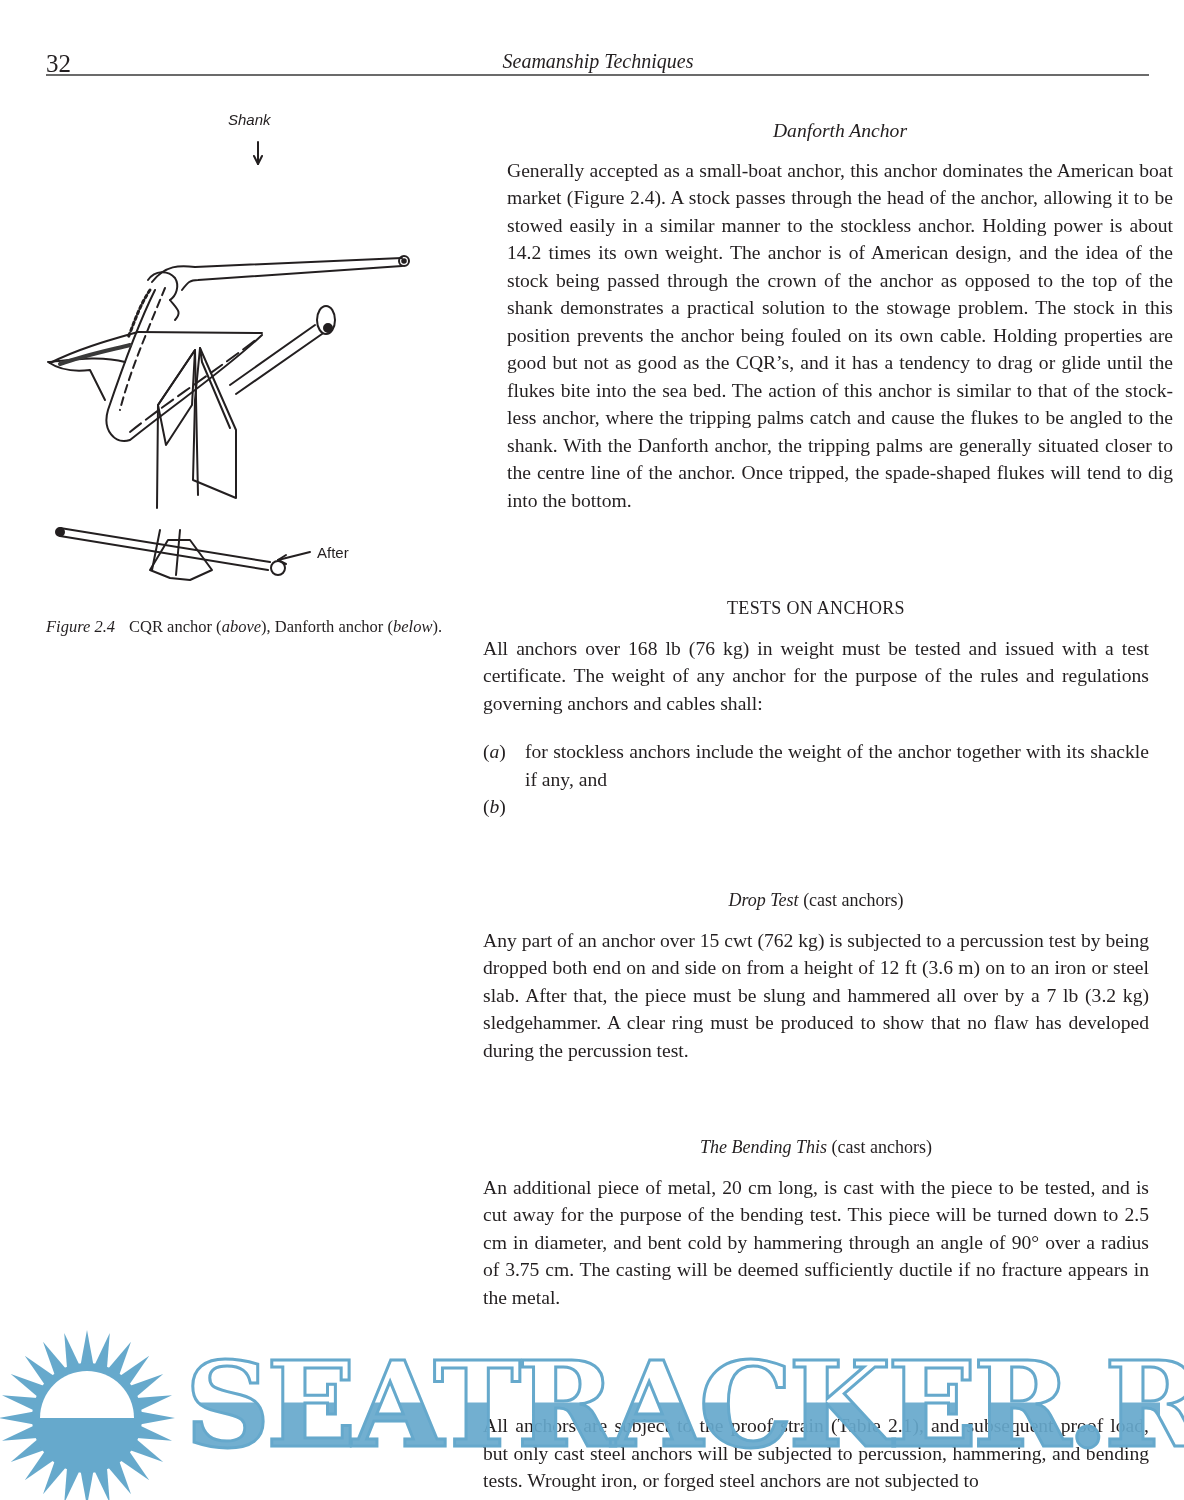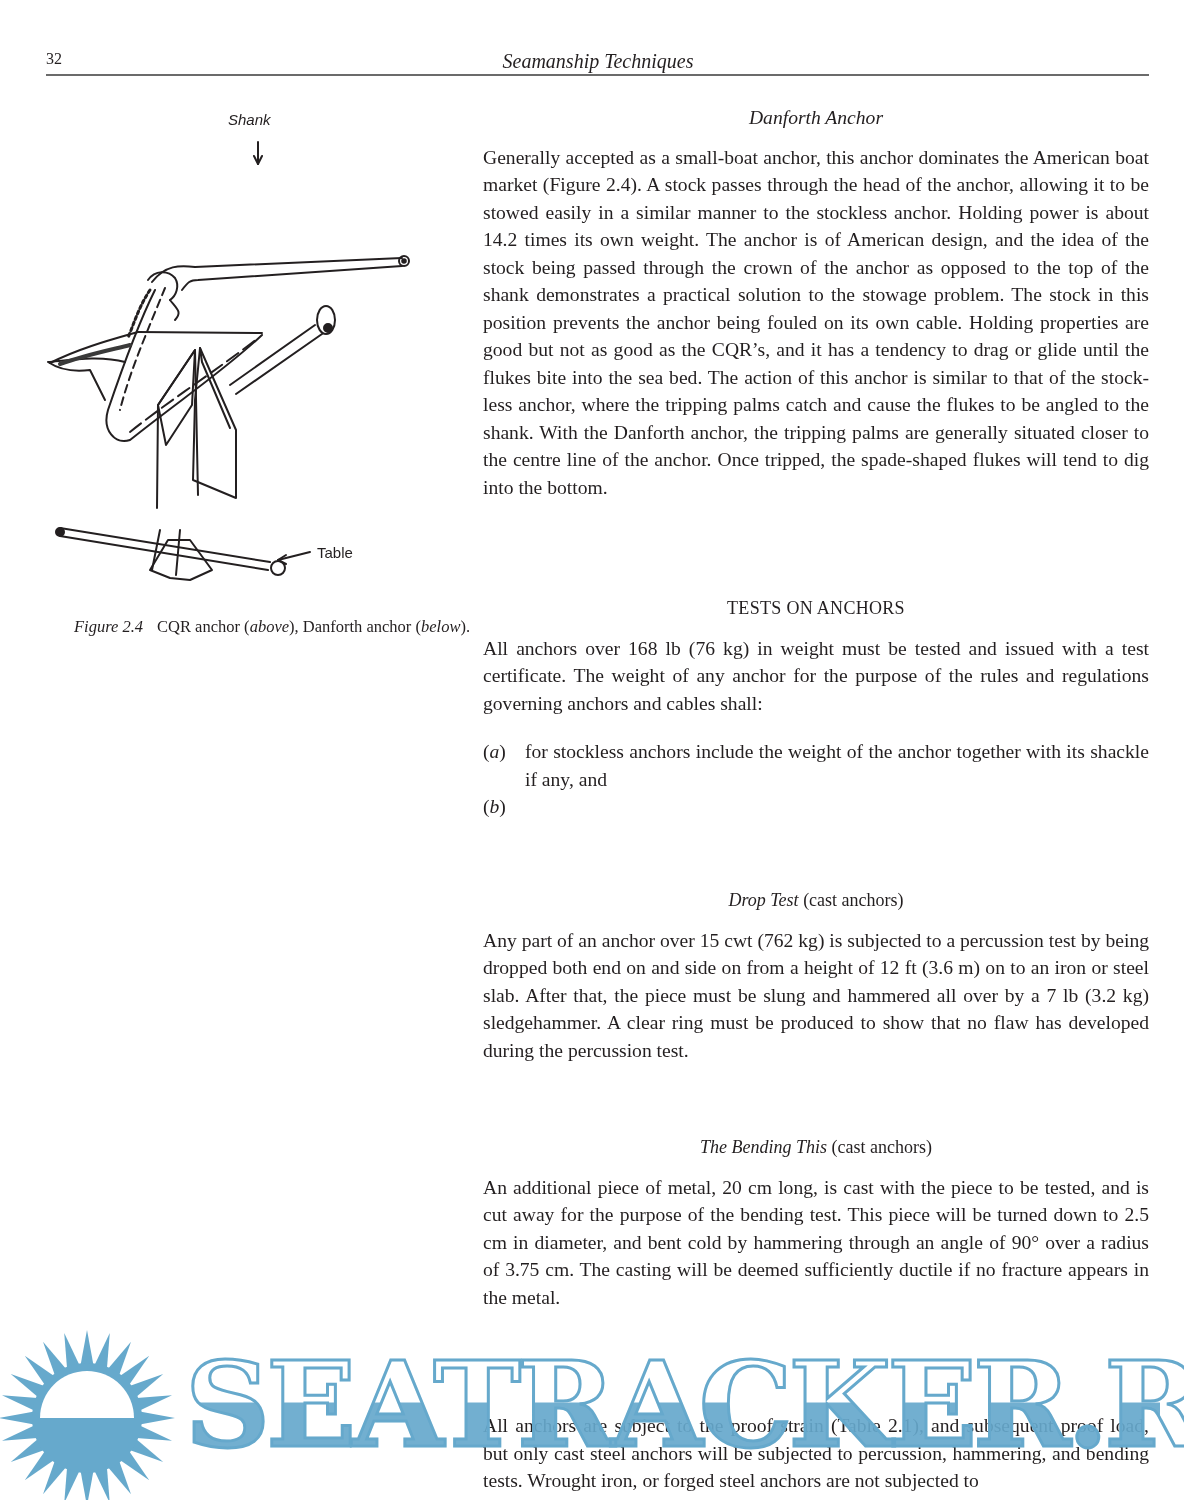--- a/index.html
+++ b/index.html
@@ -1,30 +1,30 @@
 <!DOCTYPE html>
 <html><head>
 <meta charset="utf-8">
 <style>
   html, body { margin: 0; padding: 0; }
   body {
     width: 1184px; height: 1500px; position: relative; overflow: hidden;
     background: #ffffff; color: #231f20;
     font-family: "Liberation Serif", "DejaVu Serif", serif;
   }
-  .page-num { position: absolute; left: 46px; top: 50px; font-size: 16px; }
+  .page-num { position: absolute; left: 46px; top: 50px; font-size: 25px; }
   .running-head { position: absolute; left: 0; width: 1196px; top: 50px; text-align: center; font-size: 20px; font-style: italic; }
   .head-rule { position: absolute; left: 46px; top: 74px; width: 1103px; height: 2px; background: #6b6b6b; }
 
   .figure { position: absolute; left: 30px; top: 100px; width: 440px; height: 510px; }
   .figure svg { position: absolute; left: 0; top: 0; }
   .fig-label { position: absolute; font-family: "Liberation Sans", "DejaVu Sans", sans-serif; font-size: 15px; color: #231f20; }
   .caption { position: absolute; left: 46px; top: 617px; font-size: 16.5px; white-space: nowrap; }
   .caption i { }
-  .caption .fig-no { margin-right: 14px; font-style: italic; margin-left: 28px; }
+  .caption .fig-no { margin-right: 14px; font-style: italic; }
 
   .col { position: absolute; left: 483px; width: 666px; font-size: 19.6px; line-height: 27.5px; }
   .col p { margin: 0; text-align: justify; hyphens: manual; }
   .h-italic { text-align: center; font-style: italic; font-size: 19.6px; }
   .h-mixed { text-align: center; font-size: 18px; }
   .h-mixed i { font-style: italic; }
   .h-caps { text-align: center; font-size: 18px; letter-spacing: 0.3px; }
 
   .list { margin: 0; padding: 0; list-style: none; }
   .list li { position: relative; padding-left: 42px; text-align: justify; }
@@ -105,28 +105,28 @@
 
         <path d="M280 452 L 248 460"></path>
         <path d="M248 460 L 256 455 M248 460 L 256 464"></path>
       </g>
 
       <path d="M228 42 L 228 64"></path>
       <path d="M228 64 L 224 56 M228 64 L 232 56"></path>
     </g>
   </svg>
   <div class="fig-label" style="left:198px; top:11px;font-style:italic;">Shank</div>
-  <div class="fig-label" style="left:287px; top:444px;">Table</div>
+  <div class="fig-label" style="left:287px; top:444px;">After</div>
 </div>
 
 <div class="caption">
   <span class="fig-no">Figure 2.4</span><span>CQR anchor (</span><i>above</i><span>), Danforth anchor (</span><i>below</i><span>).</span>
 </div>
 
-<div class="col" style="top:104px;">
+<div class="col" style="top:117px;margin-left:24px;">
   <div class="h-italic">Danforth Anchor</div>
   <div style="height:12px"></div>
   <p>Generally accepted as a small-boat anchor, this anchor dominates the American boat market (Figure 2.4). A stock passes through the head of the anchor, allowing it to be stowed easily in a similar manner to the stockless anchor. Holding power is about 14.2 times its own weight. The anchor is of American design, and the idea of the stock being passed through the crown of the anchor as opposed to the top of the shank demonstrates a practical solution to the stowage problem. The stock in this position prevents the anchor being fouled on its own cable. Holding properties are good but not as good as the CQR’s, and it has a tendency to drag or glide until the flukes bite into the sea bed. The action of this anchor is similar to that of the stock­less anchor, where the tripping palms catch and cause the flukes to be angled to the shank. With the Danforth anchor, the tripping palms are generally situ­ated closer to the centre line of the anchor. Once tripped, the spade-shaped flukes will tend to dig into the bottom.</p>
 </div>
 
 <div class="col" style="top:595px;">
   <div class="h-caps">TESTS ON ANCHORS</div>
   <div style="height:12px"></div>
   <p>All anchors over 168 lb (76 kg) in weight must be tested and issued with a test certificate. The weight of any anchor for the purpose of the rules and regulations governing anchors and cables shall:</p>
   <div style="height:21px"></div>

